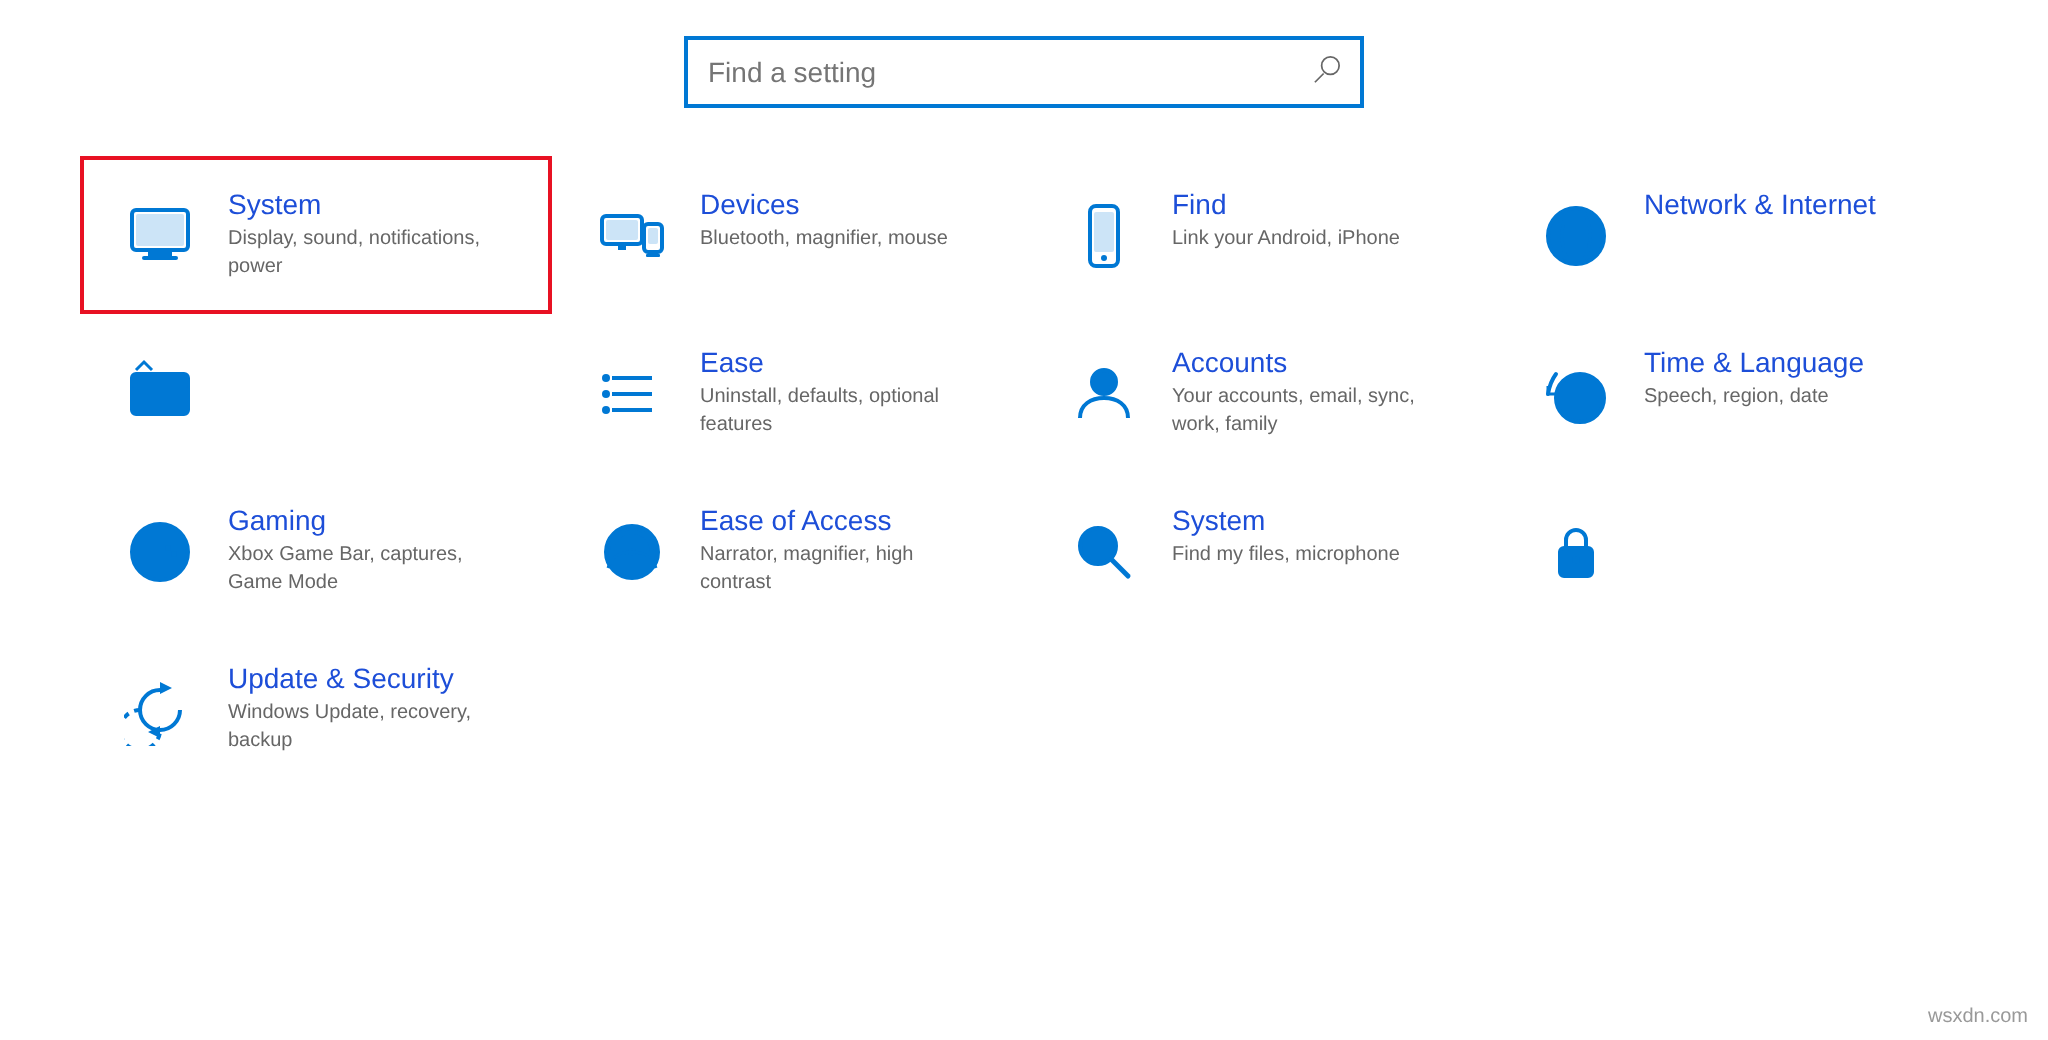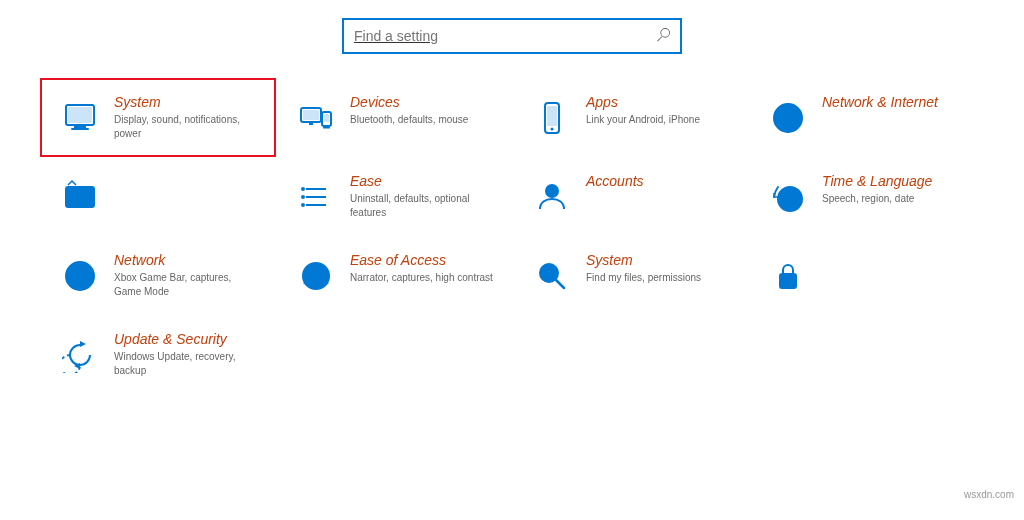--- a/index.html
+++ b/index.html
@@ -11,21 +11,20 @@
       overflow: hidden;
       color: #333;
     }
 
     .top-bar {
       display: flex;
       justify-content: center;
       align-items: center;
       padding: 18px 0 14px 0;
       background: #fff;
-      text-decoration: underline;
     }
 
     .search-box {
       display: flex;
       align-items: center;
       border: 2px solid #0078d4;
       width: 340px;
       height: 36px;
       padding: 0 10px;
       background: #fff;
@@ -82,34 +81,33 @@
     }
 
     .item-text {
       display: flex;
       flex-direction: column;
     }
 
     .item-title {
       font-size: 14px;
       font-weight: 500;
-      color: #c2410c;
+      color: #1d4ed8;
       margin-bottom: 3px;
-      font-style: italic;
     }
 
     .item-desc {
       font-size: 10px;
       color: #666;
       line-height: 1.4;
     }
 
     .watermark {
       position: absolute;
-      bottom: 20px;
+      bottom: 6px;
       right: 10px;
       font-size: 10px;
       color: #999;
     }
   </style>
 </head>
 <body>
 
 <div class="top-bar">
   <div class="search-box">
@@ -143,33 +141,33 @@
     <rect x="3" y="8" width="20" height="14" rx="2" stroke="#0078d4" stroke-width="2" fill="none"></rect>
     <rect x="5" y="10" width="16" height="10" rx="1" fill="#cce4f7"></rect>
     <rect x="24" y="12" width="9" height="14" rx="2" stroke="#0078d4" stroke-width="2" fill="none"></rect>
     <rect x="26" y="14" width="5" height="8" rx="1" fill="#cce4f7"></rect>
     <rect x="11" y="23" width="4" height="2" fill="#0078d4"></rect>
     <rect x="25" y="27" width="7" height="1.5" rx="0.5" fill="#0078d4"></rect>
   </svg>
       </div>
       <div class="item-text">
         <div class="item-title">Devices</div>
-        <div class="item-desc">Bluetooth, defaults, mouse</div>
+        <div class="item-desc">Bluetooth, magnifier, mouse</div>
       </div>
     </div>
     <div class="settings-item">
       <div class="icon-wrap">
         <svg viewBox="0 0 36 36" fill="none" xmlns="http://www.w3.org/2000/svg">
     <rect x="11" y="3" width="14" height="30" rx="3" stroke="#0078d4" stroke-width="2" fill="none"></rect>
     <rect x="13" y="6" width="10" height="20" rx="1" fill="#cce4f7"></rect>
     <circle cx="18" cy="29" r="1.5" fill="#0078d4"></circle>
   </svg>
       </div>
       <div class="item-text">
-        <div class="item-title">Apps</div>
+        <div class="item-title">Find</div>
         <div class="item-desc">Link your Android, iPhone</div>
       </div>
     </div>
     <div class="settings-item">
       <div class="icon-wrap">
         <svg viewBox="0 0 36 36" fill="none" xmlns="http://www.w3.org/2000/svg">
     <circle cx="18" cy="18" r="14" stroke="#0078d4" stroke-width="2"></circle>
     <ellipse cx="18" cy="18" rx="7" ry="14" stroke="#0078d4" stroke-width="1.5"></ellipse>
     <line x1="4" y1="18" x2="32" y2="18" stroke="#0078d4" stroke-width="1.5"></line>
     <line x1="6" y1="11" x2="30" y2="11" stroke="#0078d4" stroke-width="1.5"></line>
@@ -209,20 +207,21 @@
     </div>
     <div class="settings-item">
       <div class="icon-wrap">
         <svg viewBox="0 0 36 36" fill="none" xmlns="http://www.w3.org/2000/svg">
     <circle cx="18" cy="12" r="6" stroke="#0078d4" stroke-width="2"></circle>
     <path d="M6 30c0-6.627 5.373-10 12-10s12 3.373 12 10" stroke="#0078d4" stroke-width="2" fill="none"></path>
   </svg>
       </div>
       <div class="item-text">
         <div class="item-title">Accounts</div>
+        <div class="item-desc">Your accounts, email, sync, work, family</div>
       </div>
     </div>
     <div class="settings-item">
       <div class="icon-wrap">
         <svg viewBox="0 0 36 36" fill="none" xmlns="http://www.w3.org/2000/svg">
     <circle cx="20" cy="20" r="12" stroke="#0078d4" stroke-width="2"></circle>
     <line x1="20" y1="12" x2="20" y2="20" stroke="#0078d4" stroke-width="2"></line>
     <line x1="20" y1="20" x2="27" y2="20" stroke="#0078d4" stroke-width="2"></line>
     <path d="M8 8 Q5 12 4 18" stroke="#0078d4" stroke-width="2" fill="none" stroke-linecap="round"></path>
     <path d="M4 14 L4 18 L8 18" stroke="#0078d4" stroke-width="1.5" fill="none"></path>
@@ -237,50 +236,50 @@
       <div class="icon-wrap">
         <svg viewBox="0 0 36 36" fill="none" xmlns="http://www.w3.org/2000/svg">
     <circle cx="18" cy="18" r="14" stroke="#0078d4" stroke-width="2"></circle>
     <line x1="13" y1="18" x2="19" y2="18" stroke="#0078d4" stroke-width="2"></line>
     <line x1="16" y1="15" x2="16" y2="21" stroke="#0078d4" stroke-width="2"></line>
     <circle cx="22" cy="16" r="1.5" fill="#0078d4"></circle>
     <circle cx="25" cy="19" r="1.5" fill="#0078d4"></circle>
   </svg>
       </div>
       <div class="item-text">
-        <div class="item-title">Network</div>
+        <div class="item-title">Gaming</div>
         <div class="item-desc">Xbox Game Bar, captures, Game Mode</div>
       </div>
     </div>
     <div class="settings-item">
       <div class="icon-wrap">
         <svg viewBox="0 0 36 36" fill="none" xmlns="http://www.w3.org/2000/svg">
     <circle cx="18" cy="18" r="13" stroke="#0078d4" stroke-width="2"></circle>
     <path d="M8 18 A10 10 0 0 1 28 18" stroke="#0078d4" stroke-width="2" fill="none"></path>
     <line x1="18" y1="5" x2="18" y2="8" stroke="#0078d4" stroke-width="2"></line>
     <line x1="18" y1="28" x2="18" y2="31" stroke="#0078d4" stroke-width="2"></line>
     <circle cx="18" cy="18" r="2" fill="#0078d4"></circle>
     <path d="M6 26 C8 20 12 18 18 18 C24 18 28 20 30 26" stroke="#0078d4" stroke-width="1.5" fill="none"></path>
   </svg>
       </div>
       <div class="item-text">
         <div class="item-title">Ease of Access</div>
-        <div class="item-desc">Narrator, captures, high contrast</div>
+        <div class="item-desc">Narrator, magnifier, high contrast</div>
       </div>
     </div>
     <div class="settings-item">
       <div class="icon-wrap">
         <svg viewBox="0 0 36 36" fill="none" xmlns="http://www.w3.org/2000/svg">
     <circle cx="15" cy="15" r="9" stroke="#0078d4" stroke-width="2"></circle>
     <line x1="22" y1="22" x2="30" y2="30" stroke="#0078d4" stroke-width="2.5" stroke-linecap="round"></line>
   </svg>
       </div>
       <div class="item-text">
         <div class="item-title">System</div>
-        <div class="item-desc">Find my files, permissions</div>
+        <div class="item-desc">Find my files, microphone</div>
       </div>
     </div>
     <div class="settings-item">
       <div class="icon-wrap">
         <svg viewBox="0 0 36 36" fill="none" xmlns="http://www.w3.org/2000/svg">
     <rect x="10" y="16" width="16" height="14" rx="2" stroke="#0078d4" stroke-width="2"></rect>
     <path d="M13 16 V12 A5 5 0 0 1 23 12 V16" stroke="#0078d4" stroke-width="2" fill="none"></path>
     <circle cx="18" cy="22" r="2" fill="#0078d4"></circle>
     <line x1="18" y1="24" x2="18" y2="27" stroke="#0078d4" stroke-width="1.5"></line>
   </svg>

